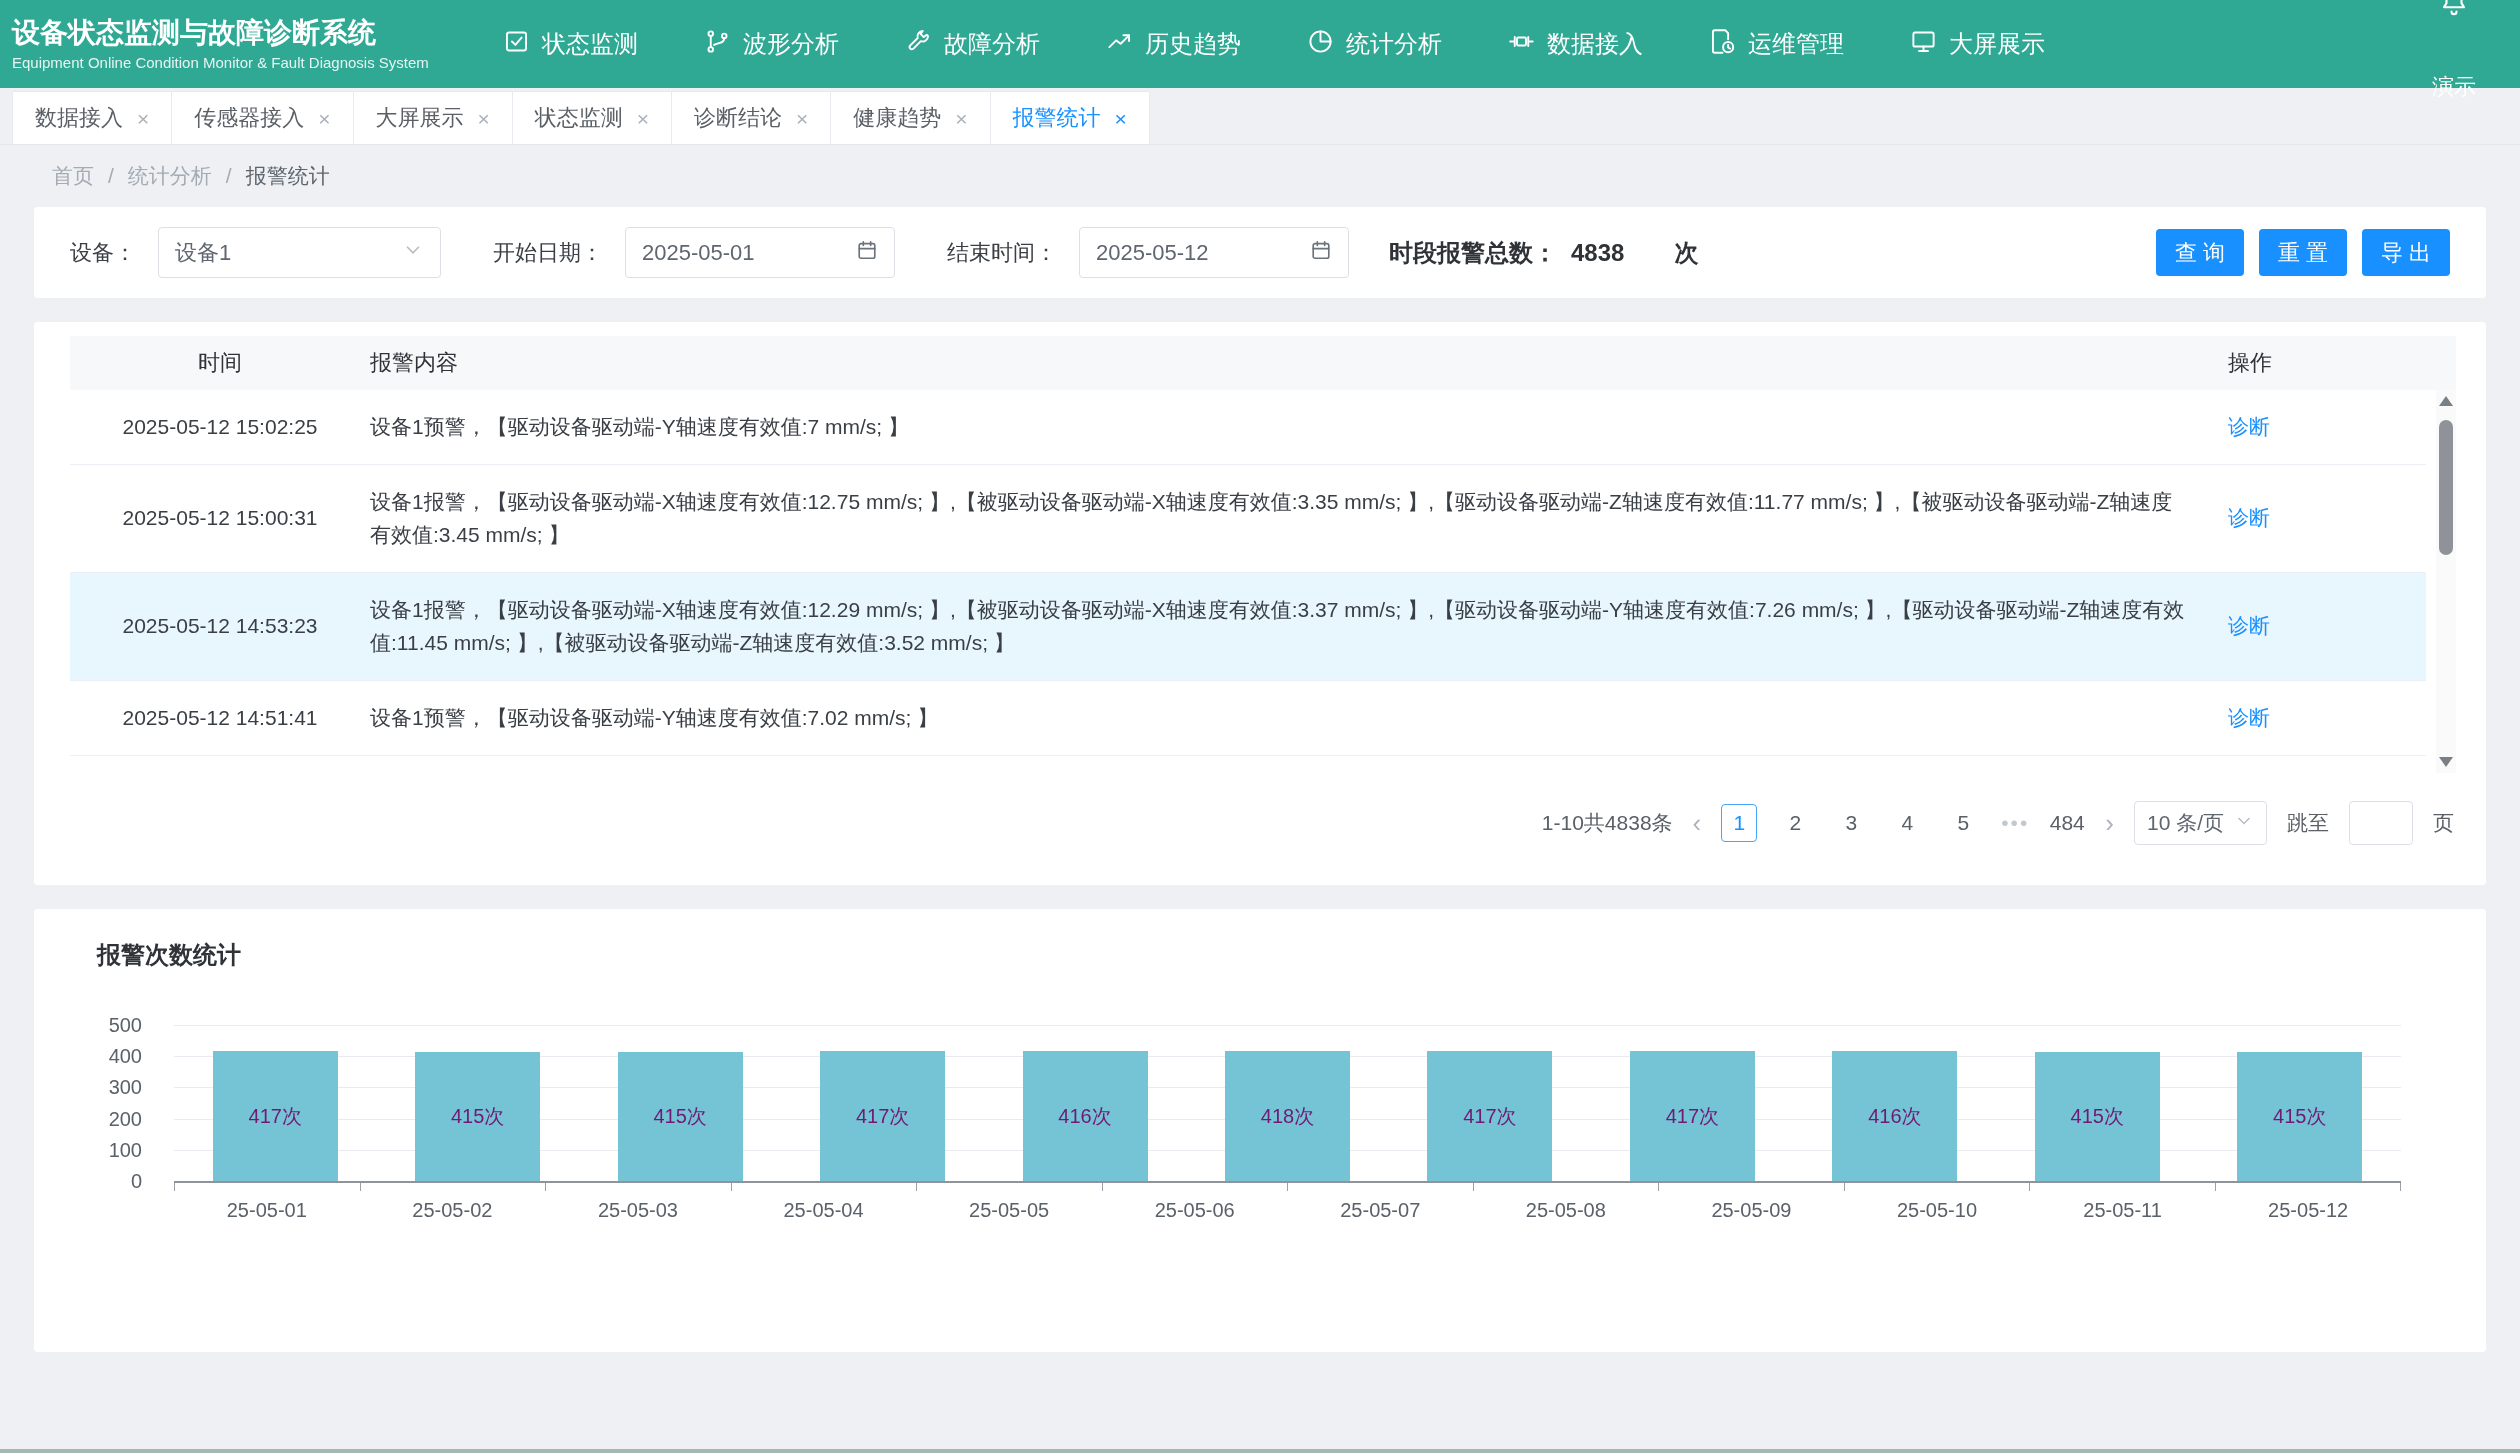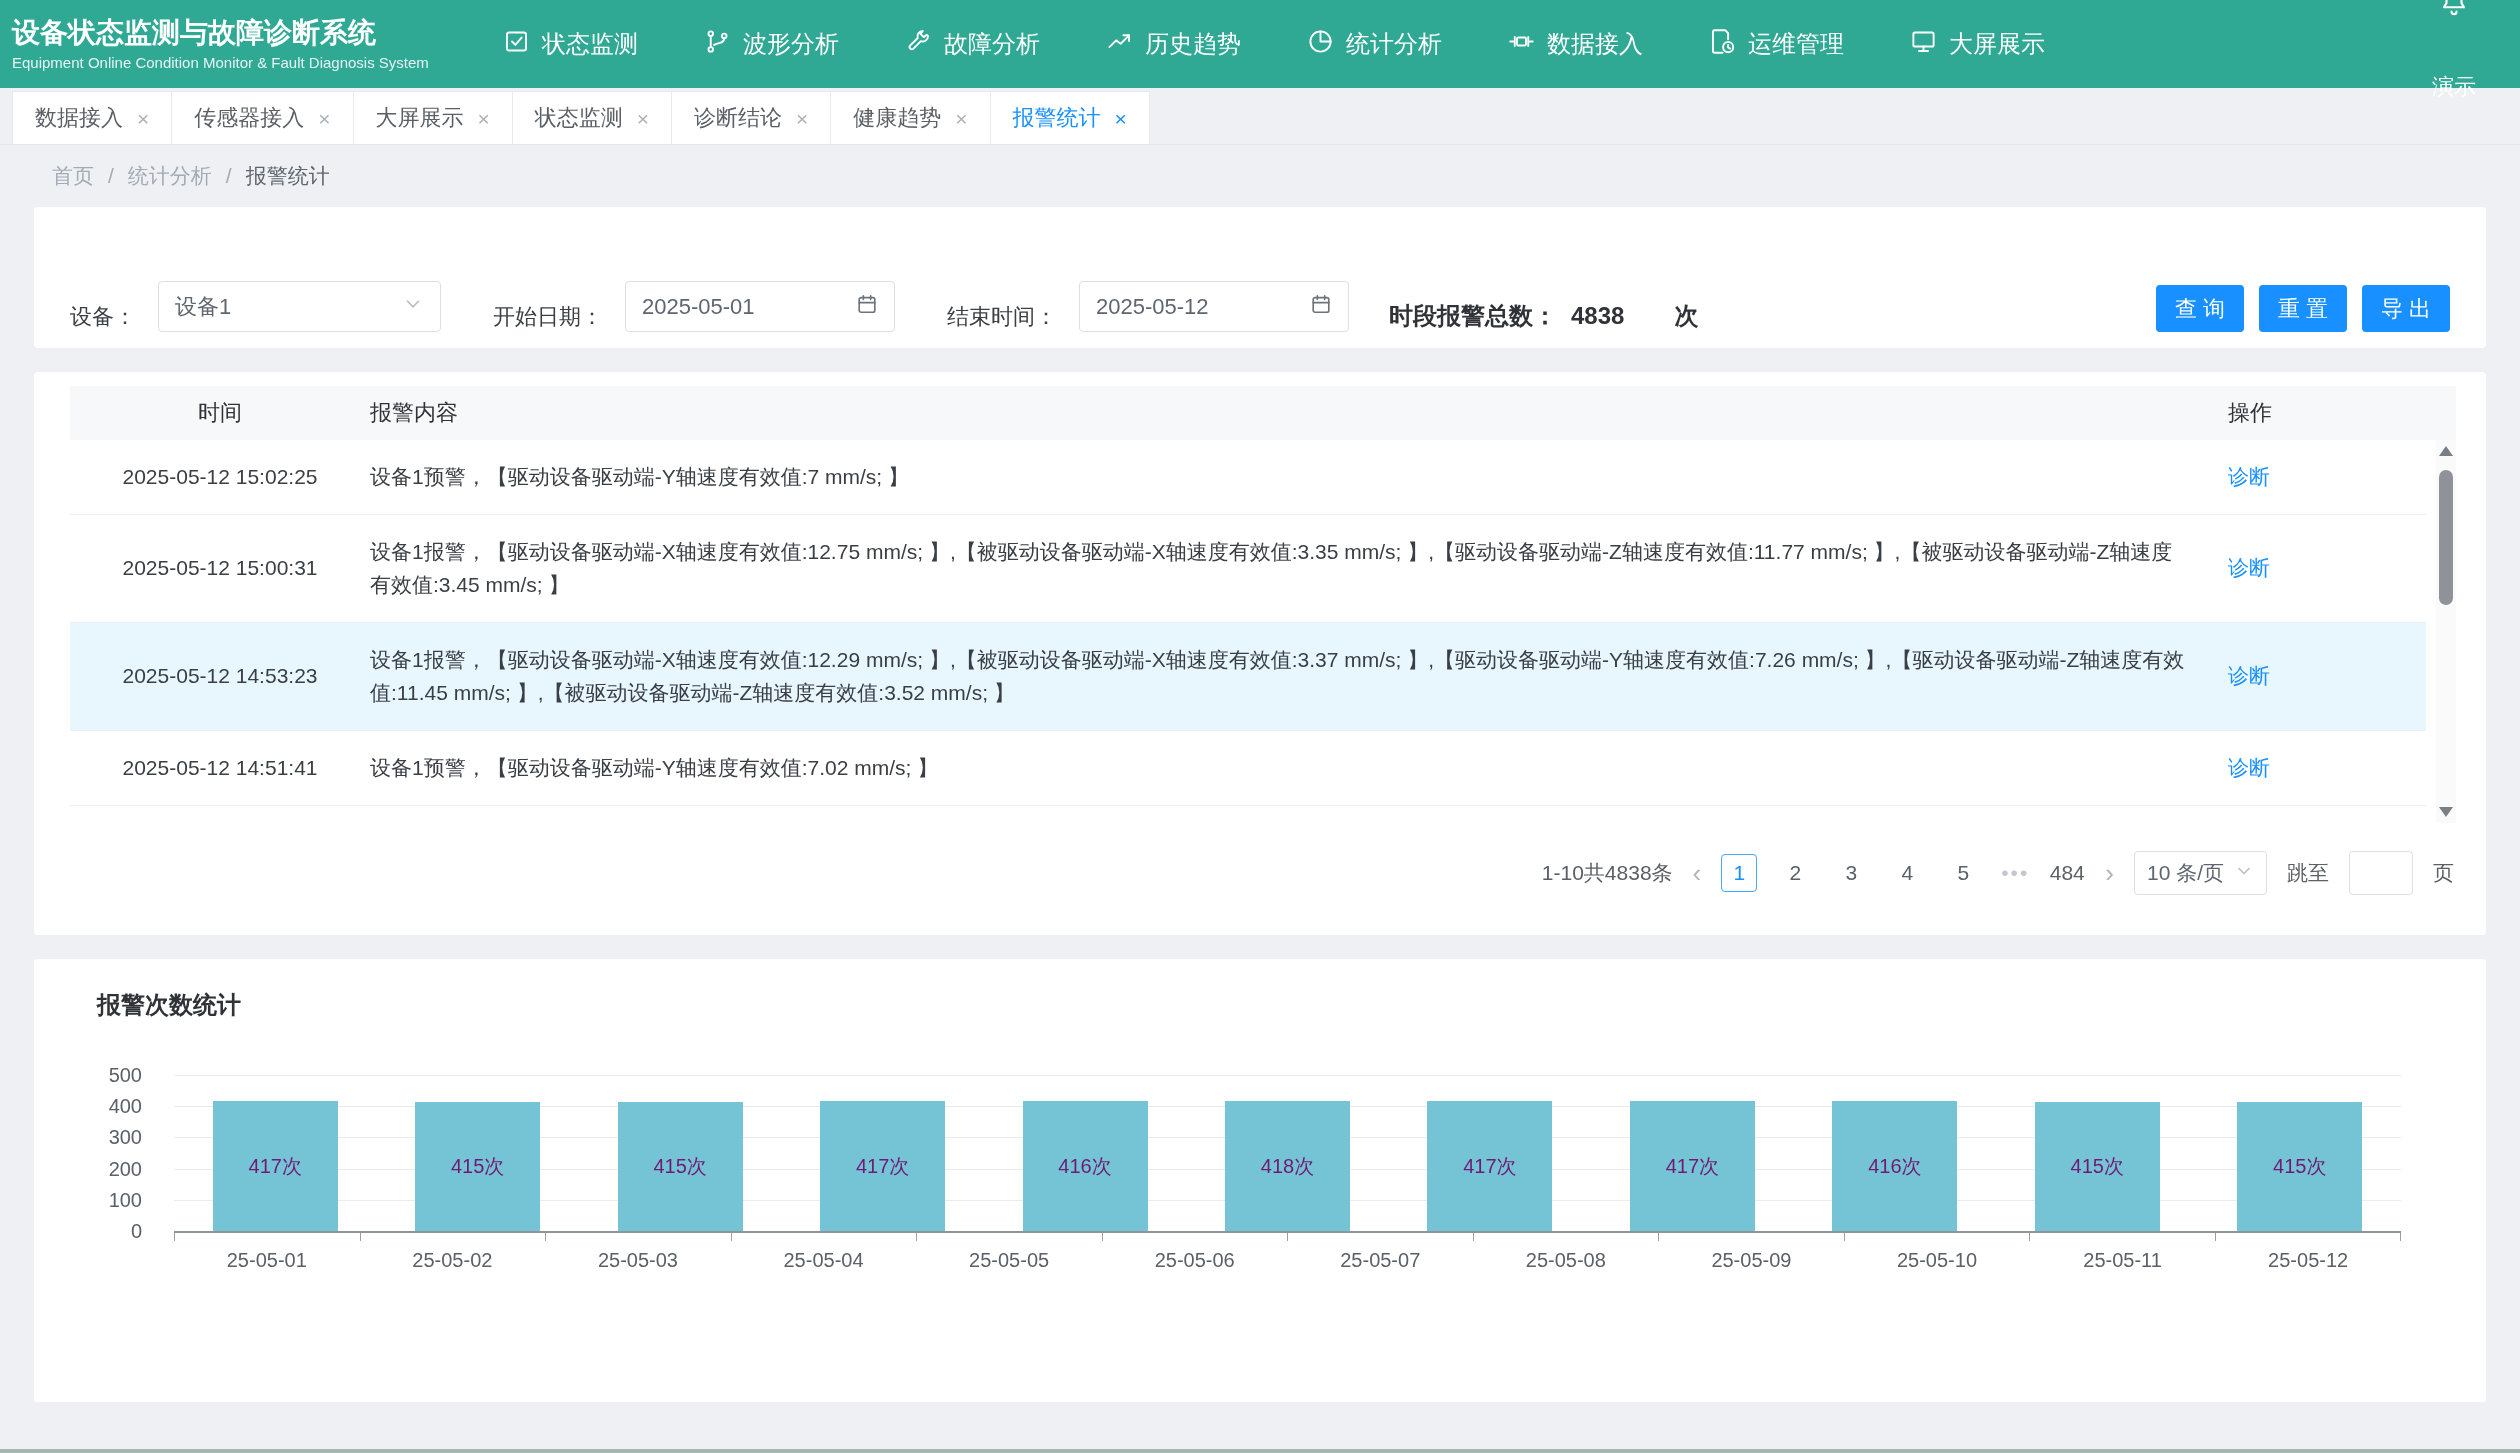--- a/index.html
+++ b/index.html
@@ -33,21 +33,21 @@
   .tab.active .close { color:#1890ff; }
 
   
   .breadcrumb { height:62px; display:flex; align-items:center; gap:14px; padding-left:52px; font-size:21px; color:#a3abb5; }
   .breadcrumb .current { color:#5d656e; }
 
   
   .card { background:#fff; border-radius:4px; margin:0 34px; }
 
   
-  .filter-card { height:141px; display:flex; align-items:flex-end; padding:16px 36px; }
+  .filter-card { height:91px; display:flex; align-items:center; padding:16px 36px; }
   .f-label { font-size:22px; color:#3a3f45; white-space:nowrap; }
   .select-box, .date-box { height:51px; border:1px solid #dcdfe6; border-radius:4px; background:#fff;
         display:flex; align-items:center; font-size:22px; color:#5f6670; padding:0 16px; }
   .select-box { width:283px; margin-left:22px; justify-content:space-between; }
   .select-box svg, .date-box svg { width:22px; height:22px; stroke:#b6bcc4; fill:none; stroke-width:1.8; stroke-linecap:round; }
   .date-box { width:270px; margin-left:22px; justify-content:space-between; }
   .date-box svg { stroke:#6d737b; }
   .gap-lg { margin-left:52px; }
   .total-wrap { margin-left:40px; font-size:24px; font-weight:bold; color:#2f3338; display:flex; align-items:baseline; gap:14px; white-space:nowrap; }
   .total-unit { margin-left:36px; }

